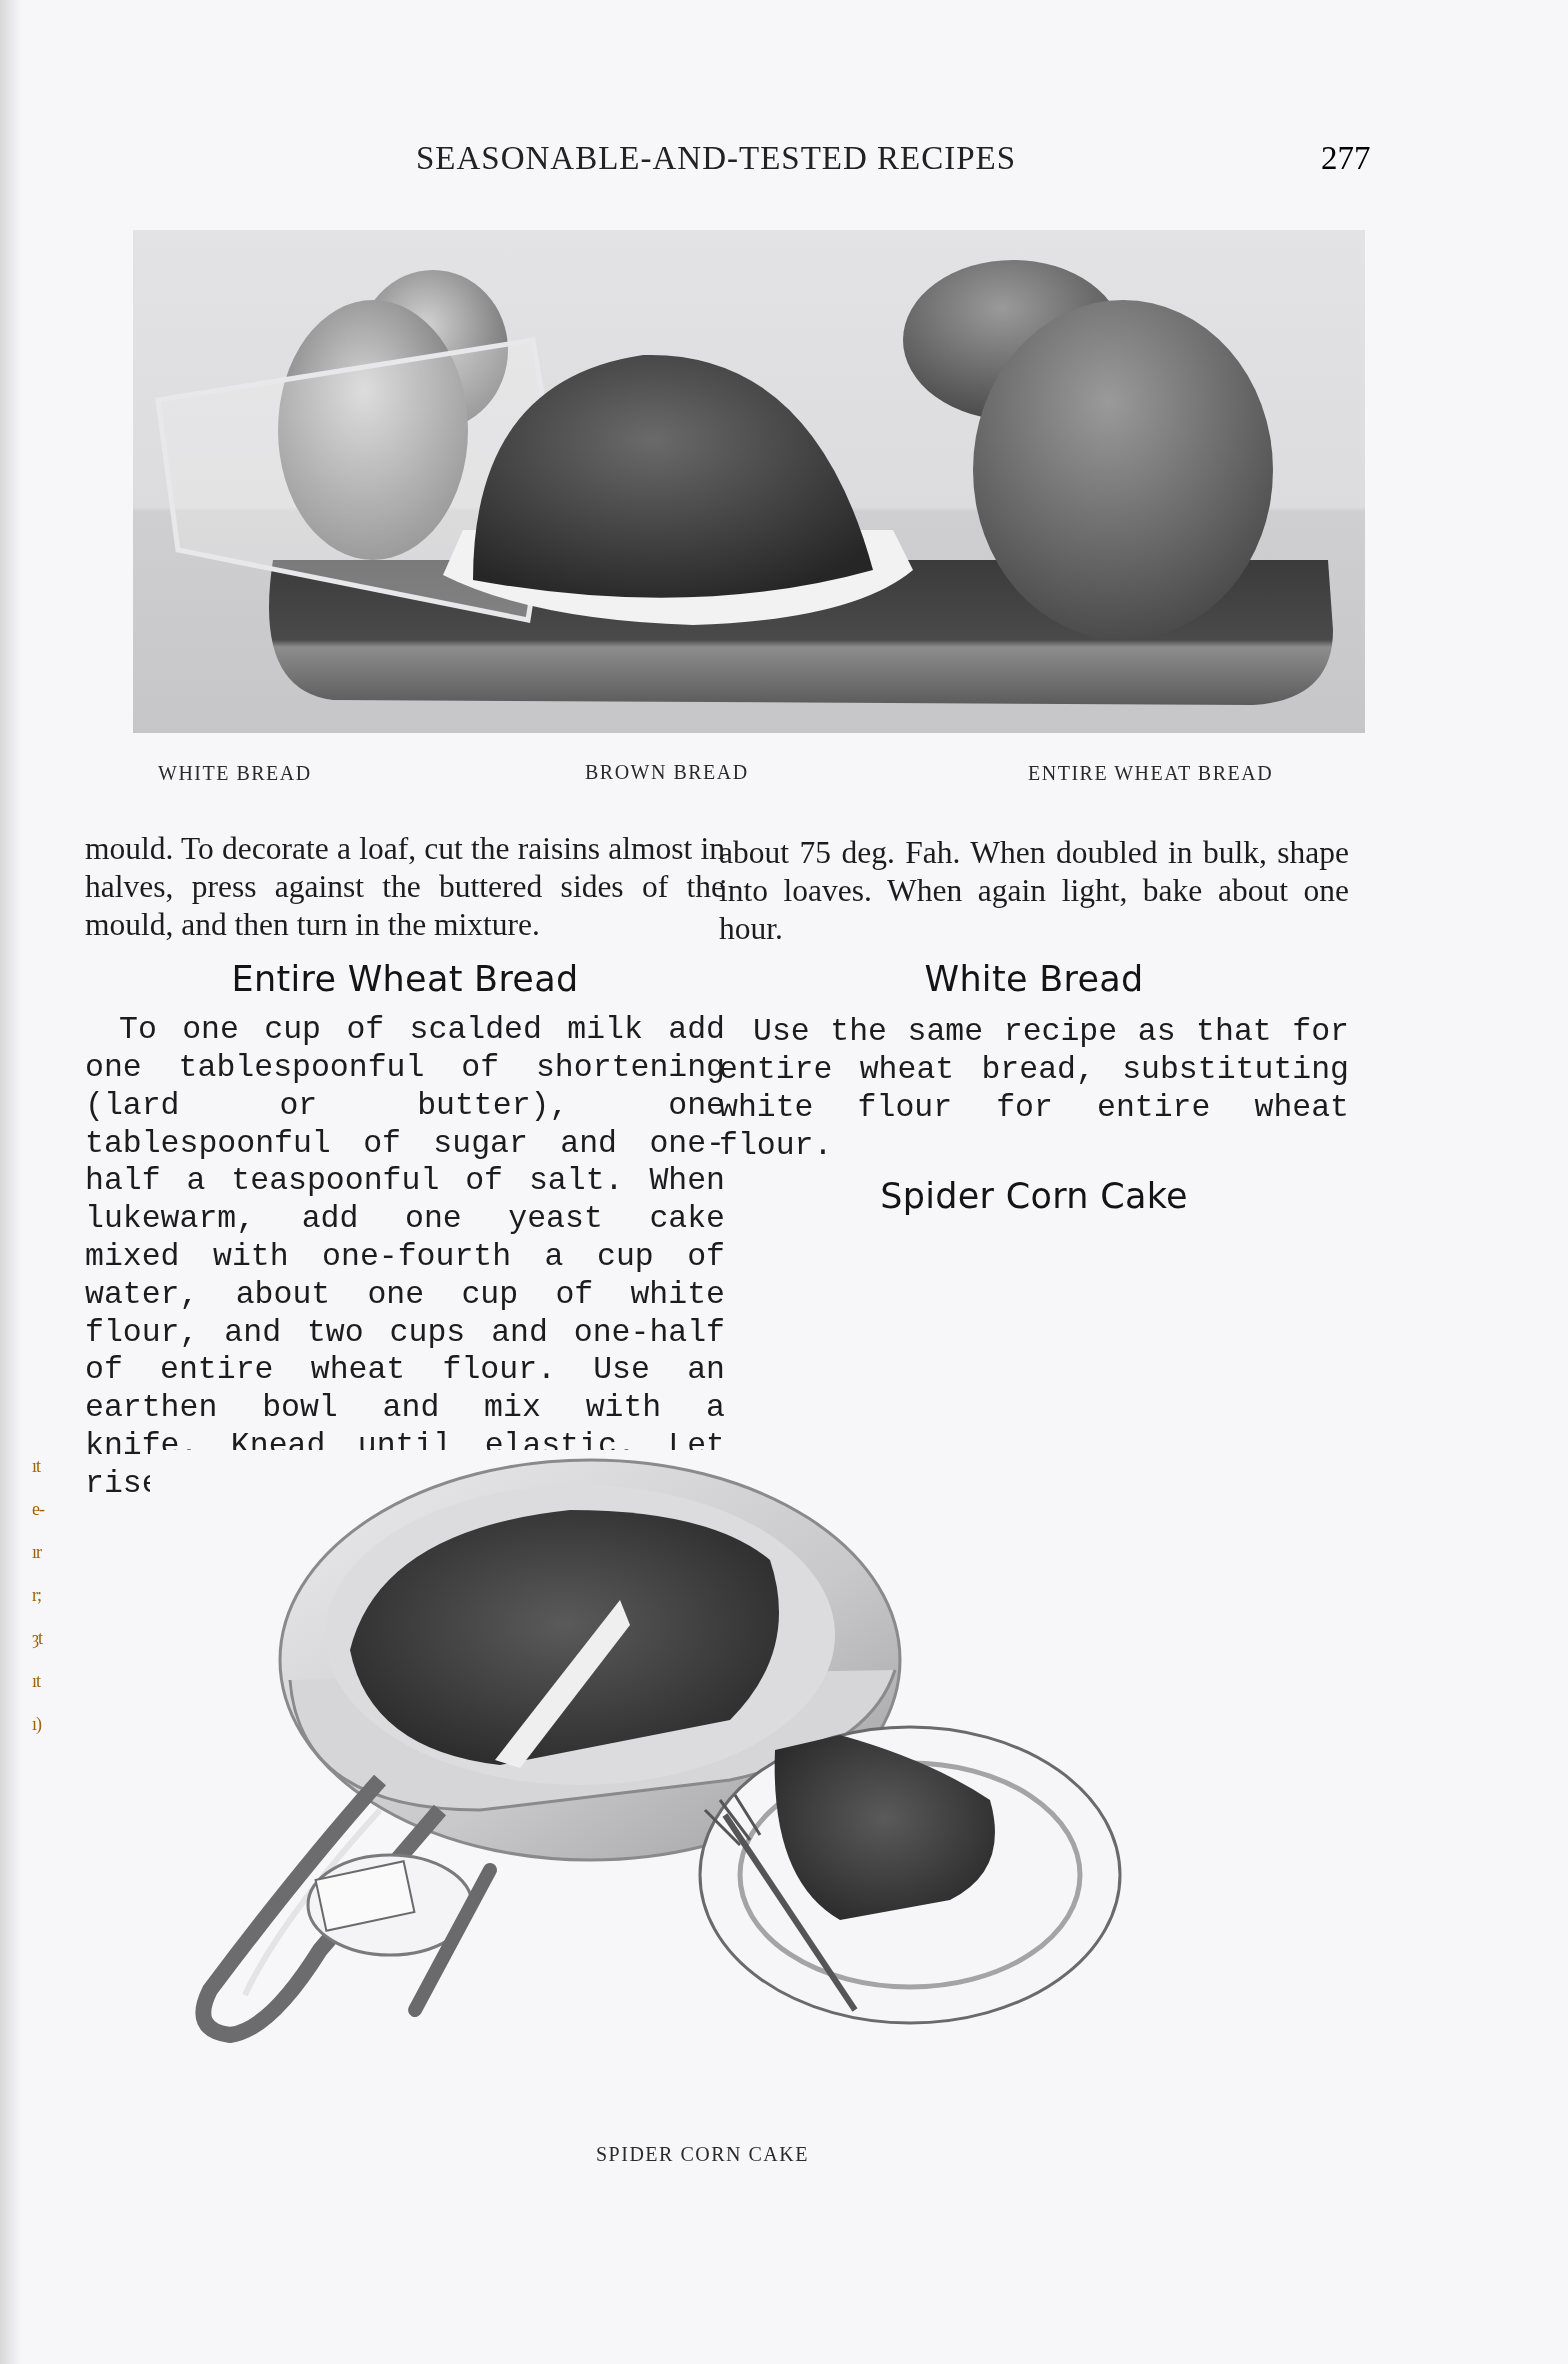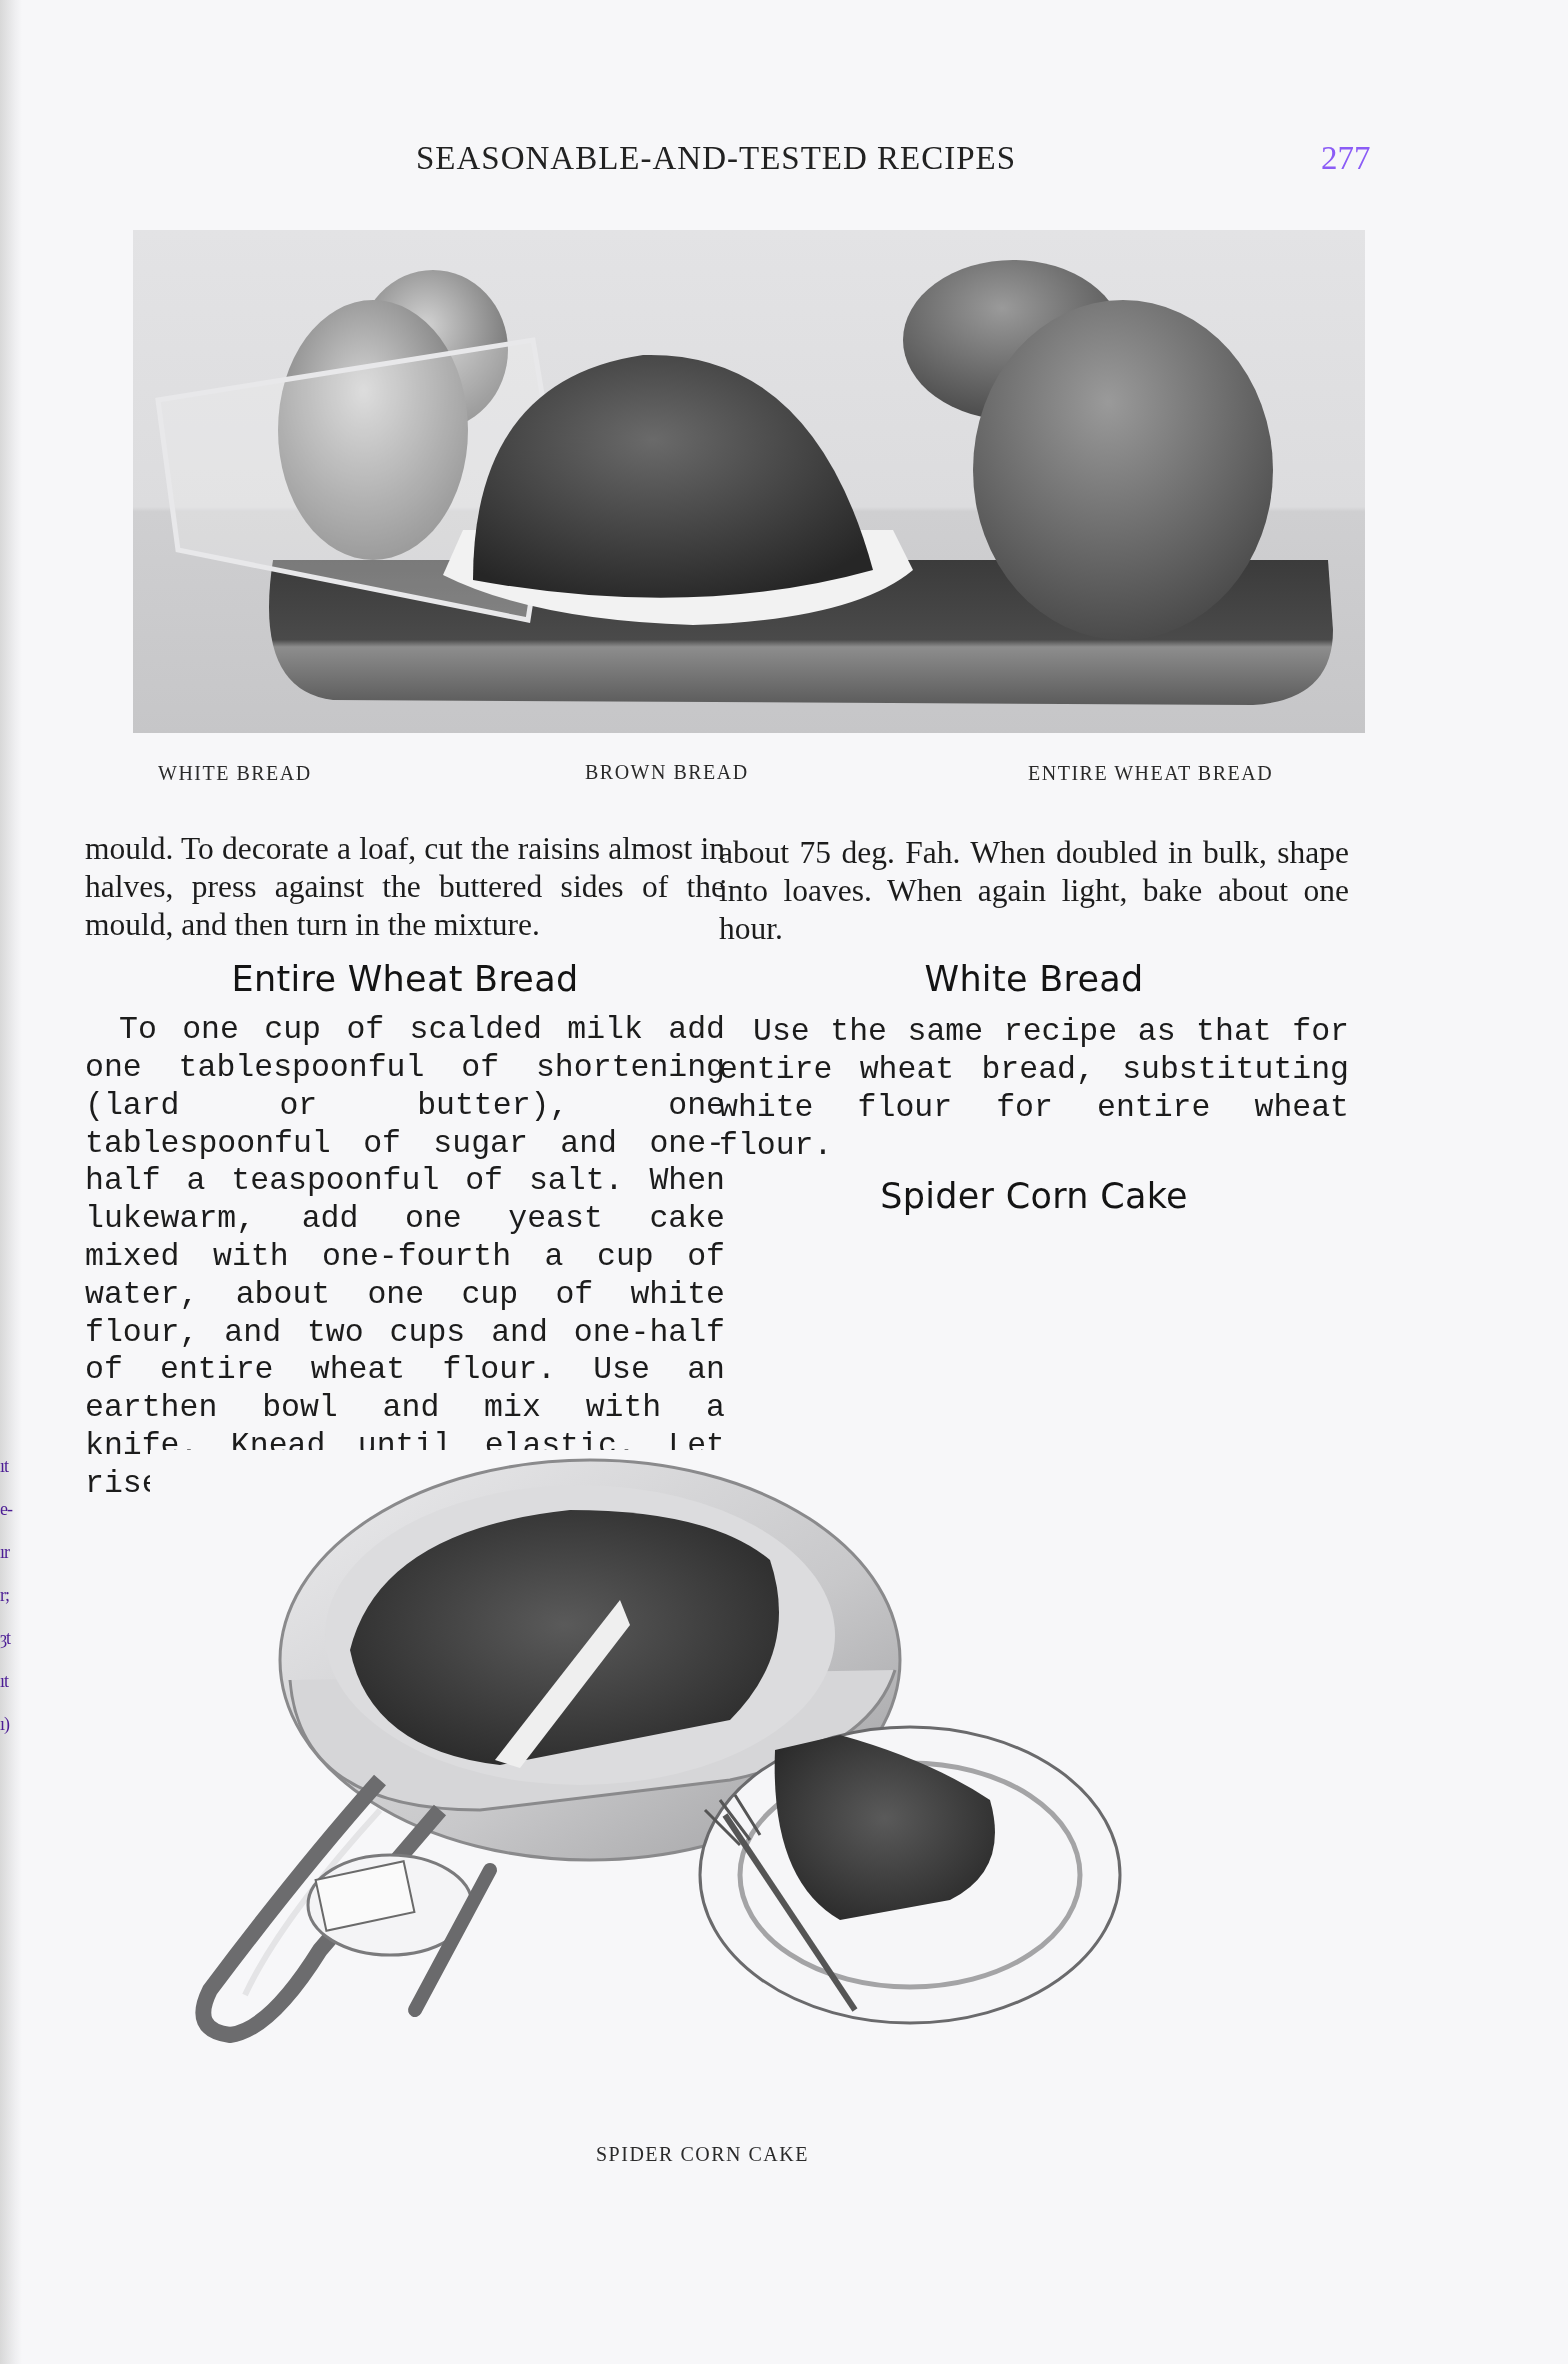--- a/index.html
+++ b/index.html
@@ -8,30 +8,30 @@
       background: #f7f7f9;
       font-family: "Liberation Serif", "DejaVu Serif", serif;
       color: #1e1e1e;
     }
     .margin-strip {
       position: absolute; left: 0; top: 0; width: 22px; height: 2364px;
       background: linear-gradient(to right, #d8d8d8, #efeff1 70%, #f7f7f9);
     }
     .margin-marks {
       position: absolute; left: 0; top: 1445px; width: 24px;
-      font-size: 18px; line-height: 43px; color: #4c1d95; letter-spacing: -1px;
+      font-size: 18px; line-height: 43px; color: #a16207; letter-spacing: -1px; padding-left: 32px;
     }
     .margin-marks span { display: block; }
     .running-head {
       position: absolute; top: 140px; left: 416px;
       font-size: 33px; letter-spacing: 1px; color: #222;
     }
     .page-number {
       position: absolute; top: 140px; left: 1321px;
-      font-size: 33px; color: #8b5cf6;
+      font-size: 33px; color: #000000;
     }
     .photo {
       position: absolute; overflow: hidden;
     }
     .photo-bread {
       left: 133px; top: 230px; width: 1232px; height: 503px;
       background: linear-gradient(to bottom, #e3e3e5 0%, #dcdcde 55%, #cfcfd1 56%, #c6c6c8 100%);
     }
     .photo-spider {
       left: 150px; top: 1450px; width: 1250px; height: 620px;

